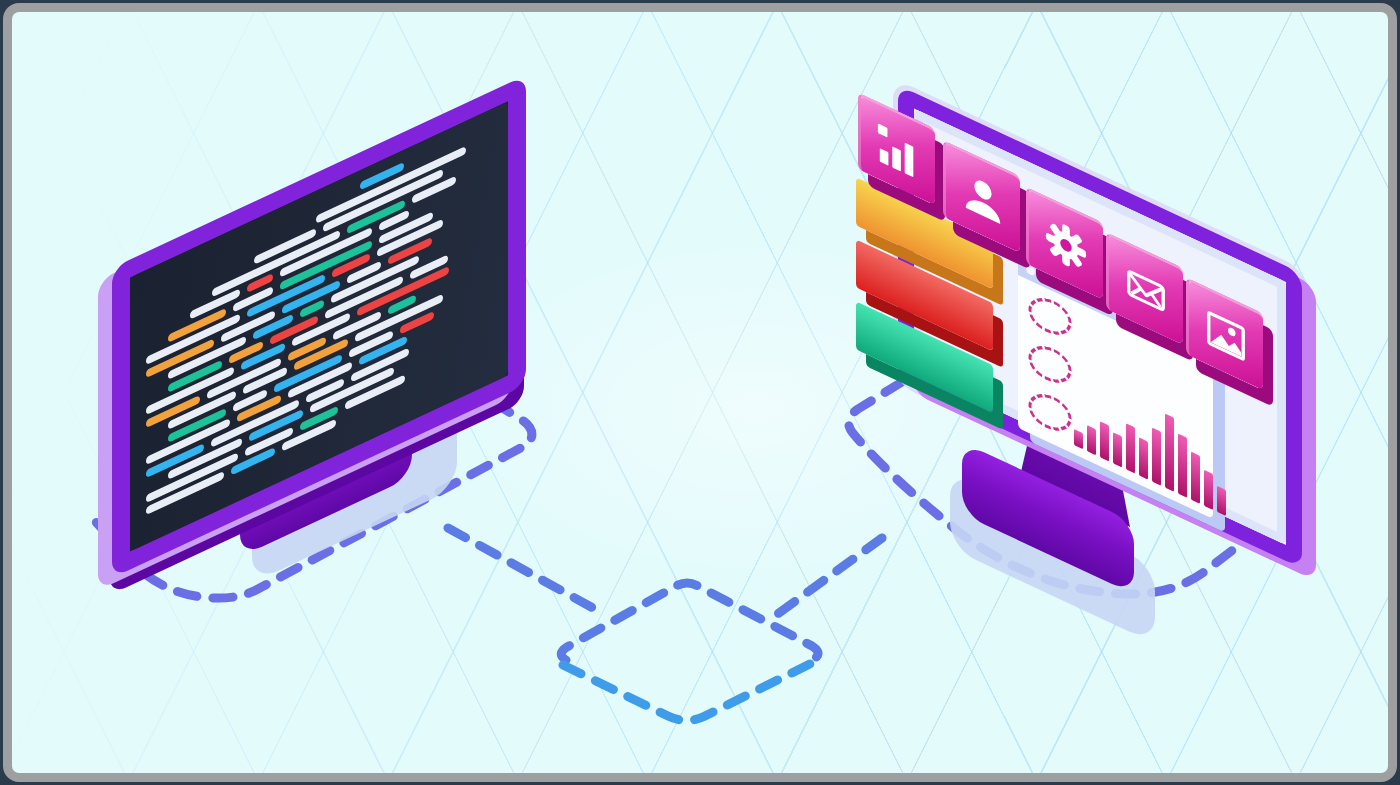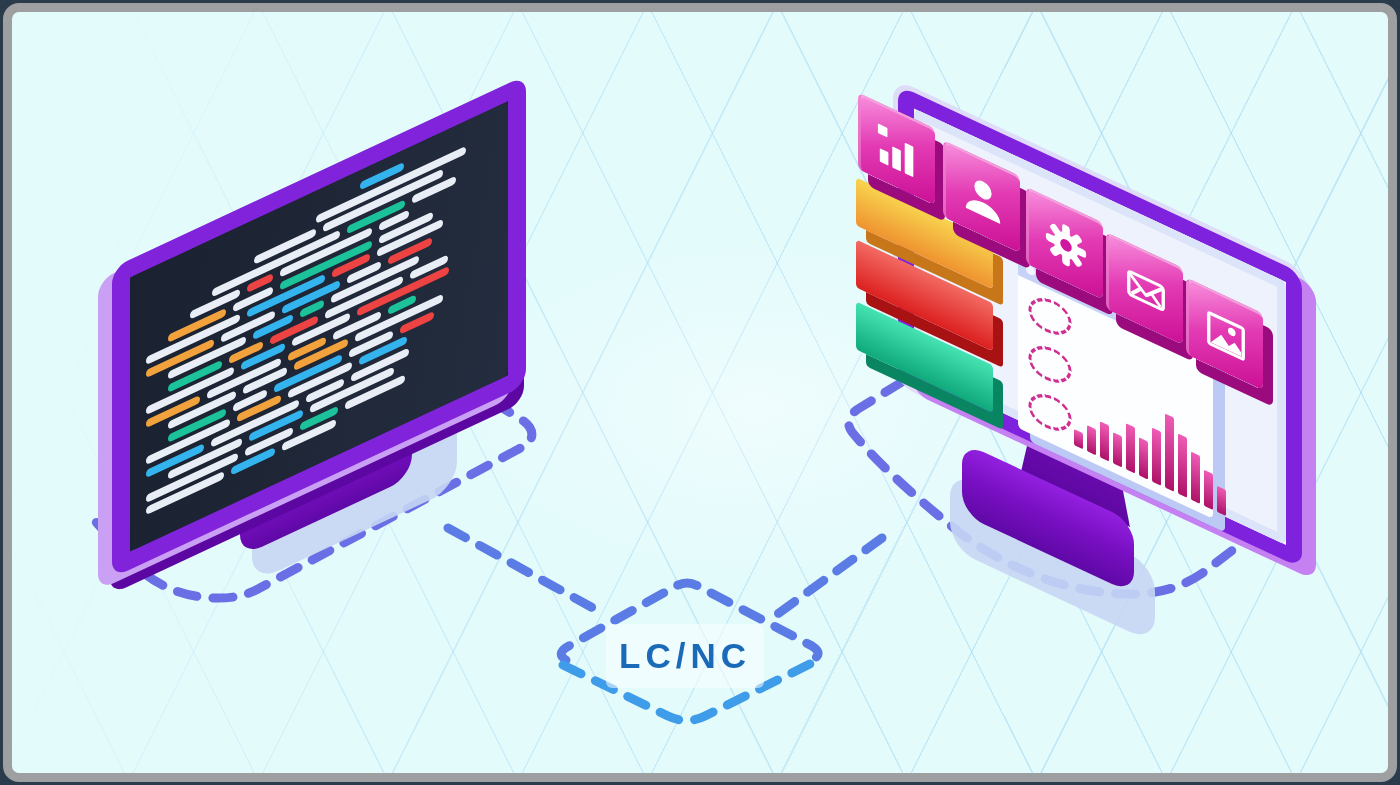--- a/index.html
+++ b/index.html
@@ -319,19 +319,16 @@
         </div>
         <div class="tile" style="left: 272px; top: 42px; background: linear-gradient(155deg, rgb(247, 140, 219) 0%, rgb(227, 59, 180) 45%, rgb(203, 15, 149) 100%); box-shadow: rgb(156, 11, 126) 10px 12px 0px;">
           <svg width="46" height="46" viewBox="0 0 48 48">
             <rect x="6" y="8" width="36" height="32" rx="2" fill="none" stroke="#ffffff" stroke-width="3.5"></rect>
             <circle cx="30" cy="17" r="4" fill="#ffffff"></circle>
             <path d="M8 38 L19 25 L27 33 L33 27 L40 34 L40 38 Z" fill="#ffffff"></path>
           </svg>
         </div>
       </div>
 
-      <div class="lcnc-chip">
-        <span>LC/NC</span>
-      </div>
 
     </div>
   </div>
 </div>
 
 </body></html>

